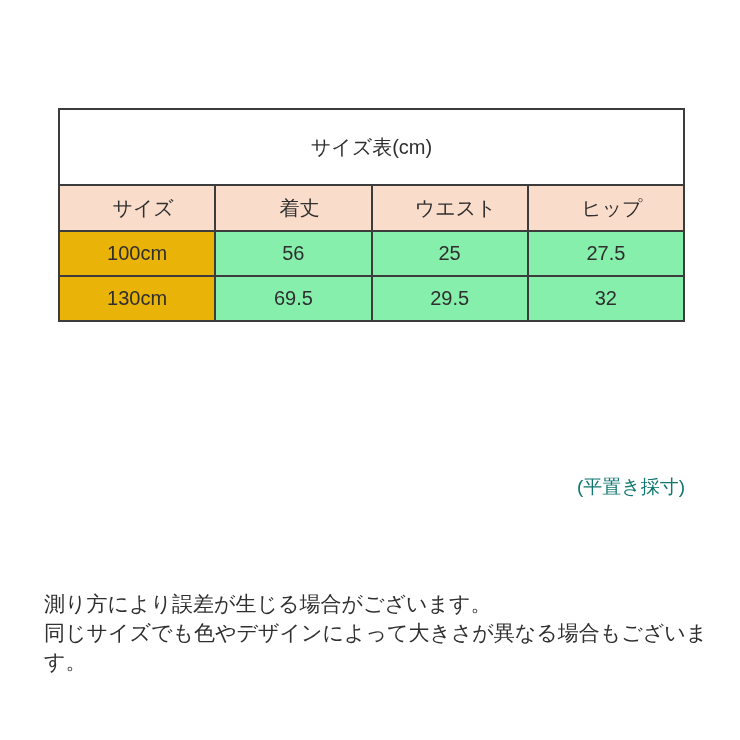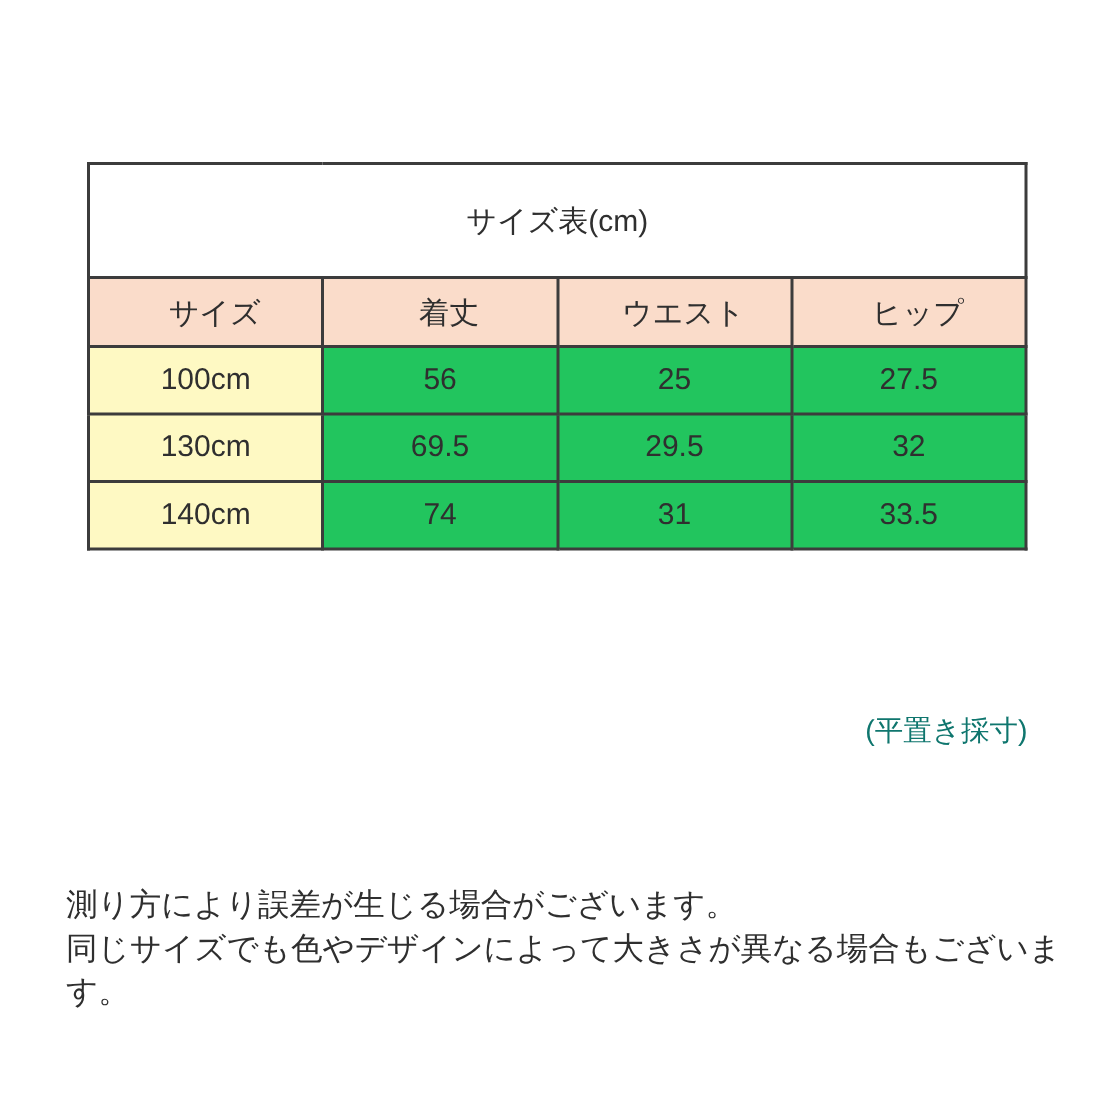--- a/index.html
+++ b/index.html
@@ -37,24 +37,24 @@
     font-size: 28px;
     background: #ffffff;
   }
   .header-row th {
     height: 44px;
     background: #fadcca;
     padding-left: 12px;
   }
   .data-row td {
     height: 43px;
-    background: #22c55e;
+    background: #86efac;
   }
   .data-row td.rowhead {
-    background: #fef9c3;
+    background: #eab308;
   }
   .measure-note {
     position: absolute;
     left: 58px;
     top: 474px;
     width: 627px;
     text-align: right;
     font-size: 19px;
     color: #0f766e;
   }
@@ -86,26 +86,20 @@
       <td>56</td>
       <td>25</td>
       <td>27.5</td>
     </tr>
     <tr class="data-row">
       <td class="rowhead">130cm</td>
       <td>69.5</td>
       <td>29.5</td>
       <td>32</td>
     </tr>
-    <tr class="data-row">
-      <td class="rowhead">140cm</td>
-      <td>74</td>
-      <td>31</td>
-      <td>33.5</td>
-    </tr>
   </tbody>
 </table>
 
 <div class="measure-note">(平置き採寸)</div>
 
 <div class="disclaimer">
   <div>測り方により誤差が生じる場合がございます。</div>
   <div>同じサイズでも色やデザインによって大きさが異なる場合もございます。</div>
 </div>
 

